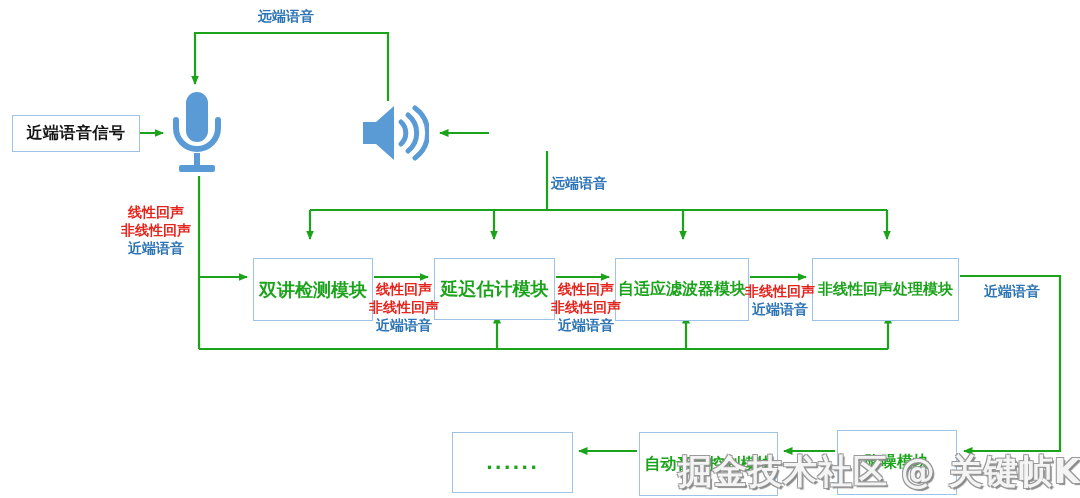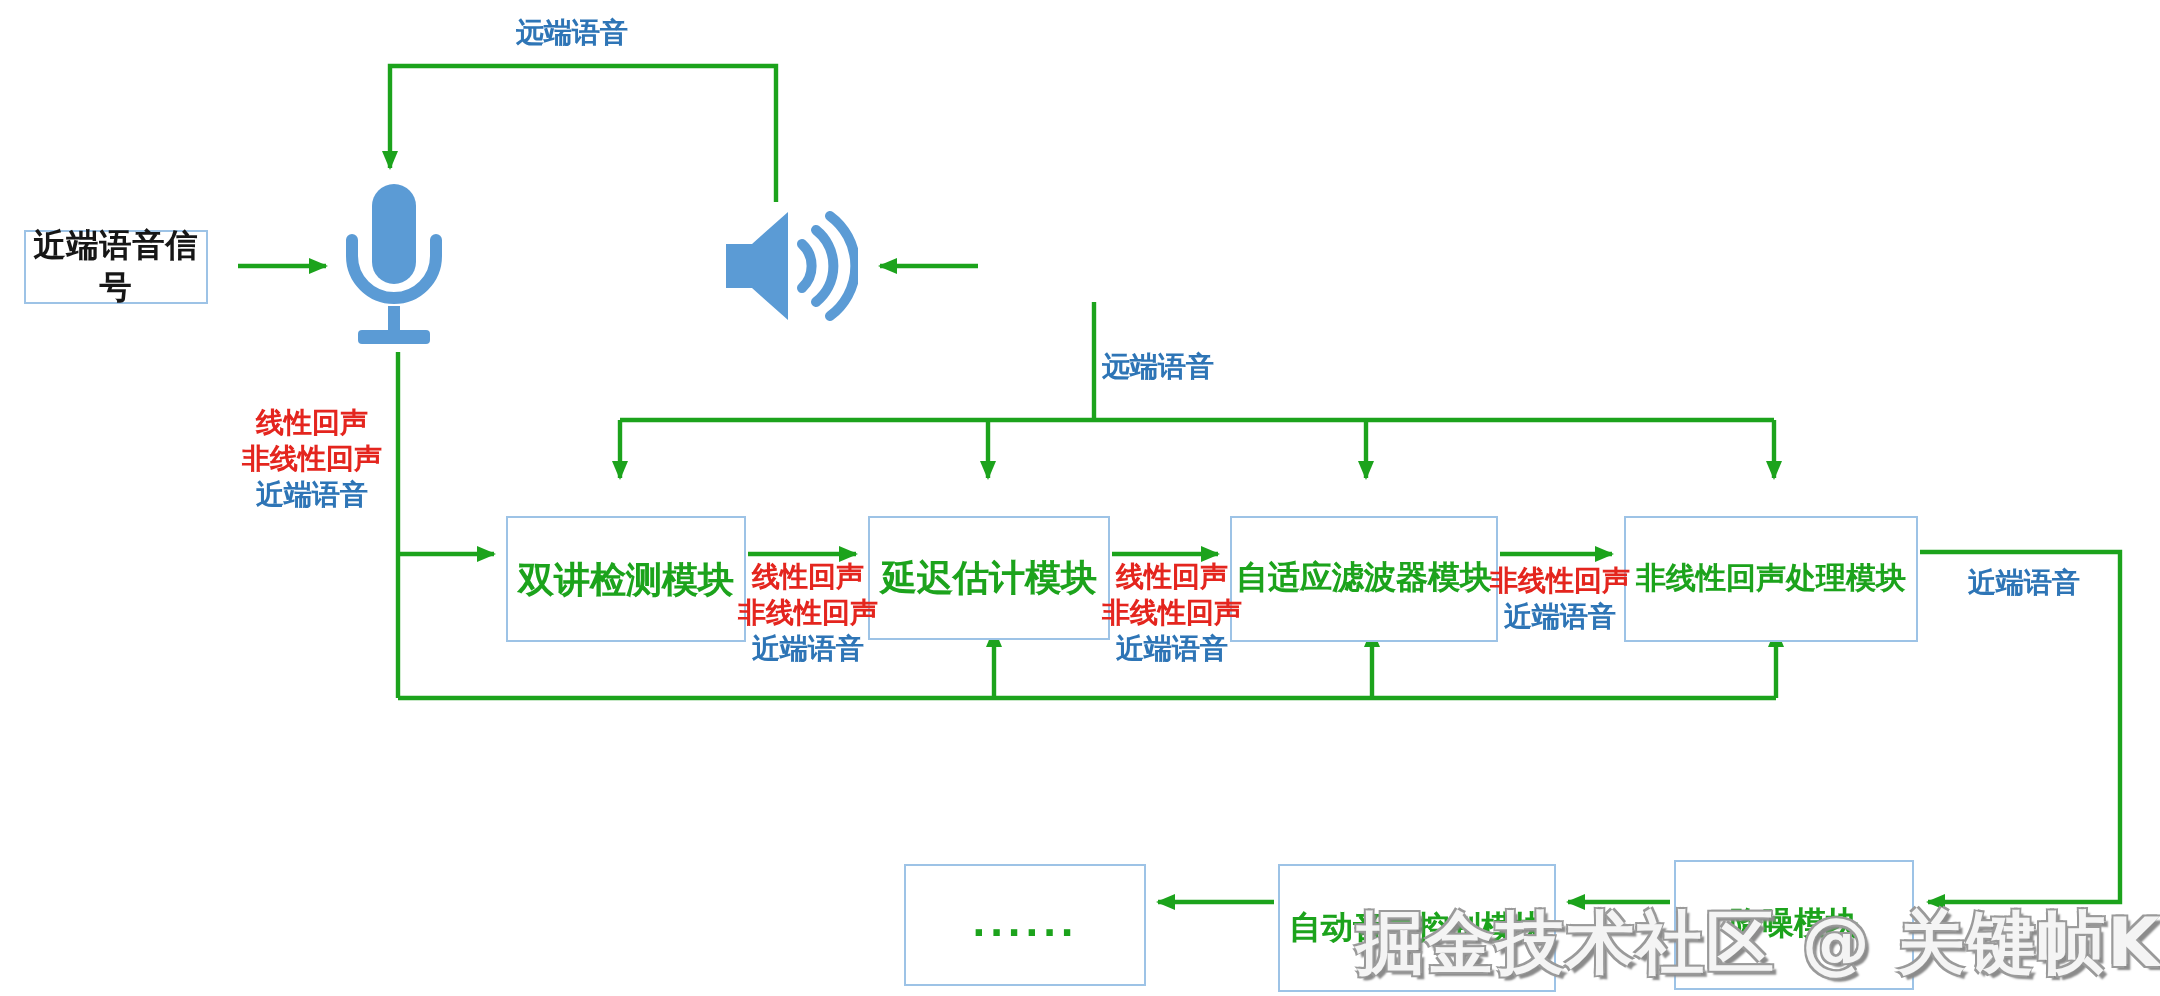--- a/index.html
+++ b/index.html
@@ -103,21 +103,21 @@
 
   <div class="icon" style="left:363px;top:103px;width:66px;height:60px;">
     <svg width="66" height="60" viewBox="0 0 66 60" fill="#5B9BD5">
       <path d="M0,19 h13 l18,-16 v54 l-18,-16 h-13 z"></path>
       <path d="M38,19 a15,15 0 0 1 0,22" fill="none" stroke="#5B9BD5" stroke-width="5" stroke-linecap="round"></path>
       <path d="M45,12 a23,23 0 0 1 0,36" fill="none" stroke="#5B9BD5" stroke-width="5" stroke-linecap="round"></path>
       <path d="M52,5 a31,31 0 0 1 0,50" fill="none" stroke="#5B9BD5" stroke-width="5" stroke-linecap="round"></path>
     </svg>
   </div>
 
-  <div class="node io" style="left:12px;top:115px;width:92px;height:37px;">
+  <div class="node io" style="left:12px;top:115px;width:128px;height:37px;">
     <span>近端语音信号</span>
   </div>
 
   <div class="node module" style="left:253px;top:245px;width:120px;height:63px;font-size:18px;">
     <span>双讲检测模块</span>
   </div>
   <div class="node module" style="left:434px;top:245px;width:121px;height:62px;font-size:18px;">
     <span>延迟估计模块</span>
   </div>
   <div class="node module" style="left:615px;top:245px;width:134px;height:63px;font-size:16px;">

